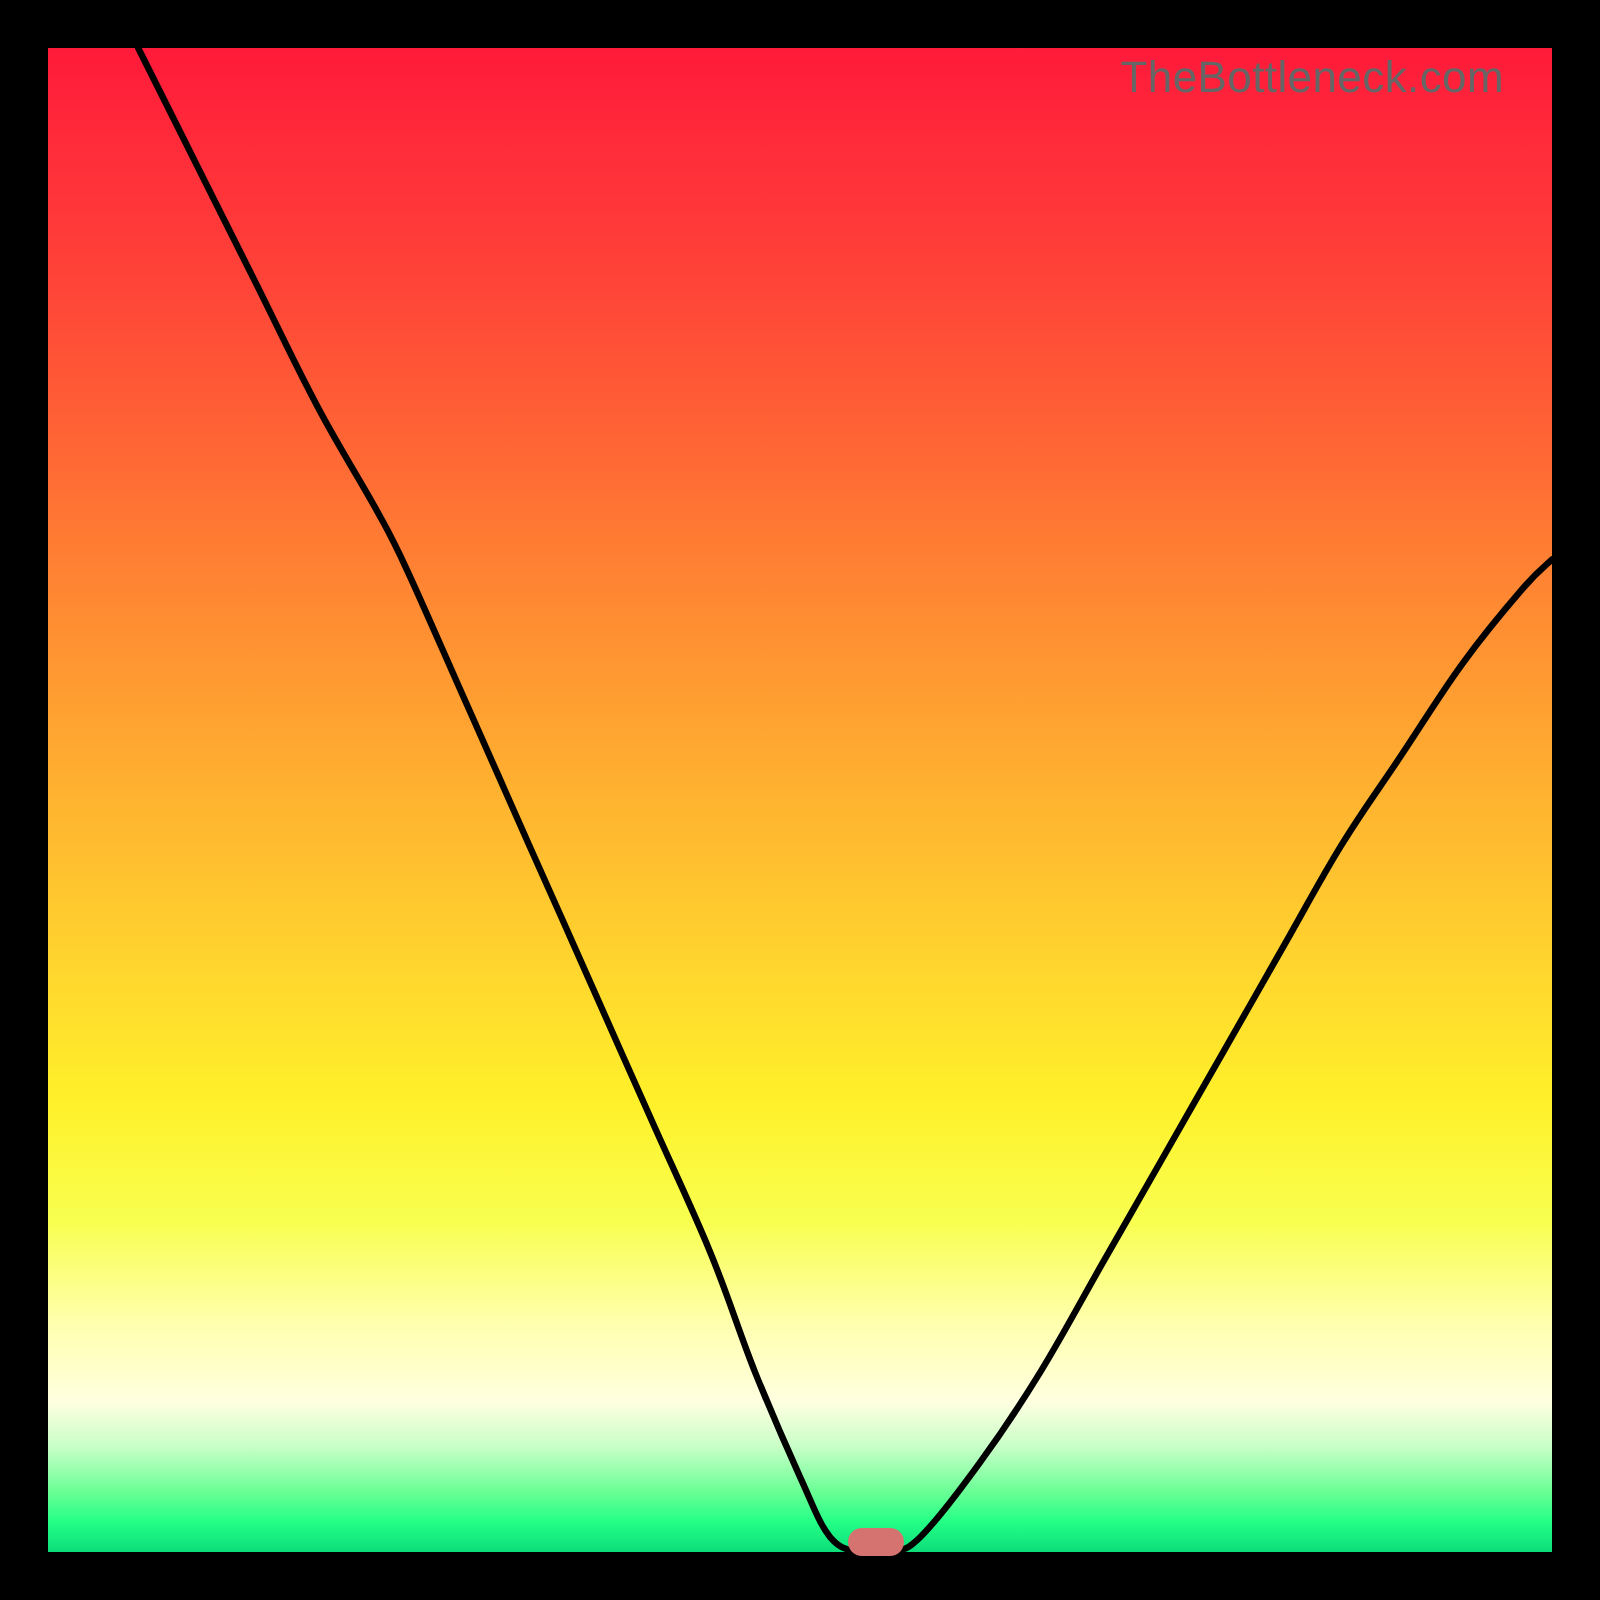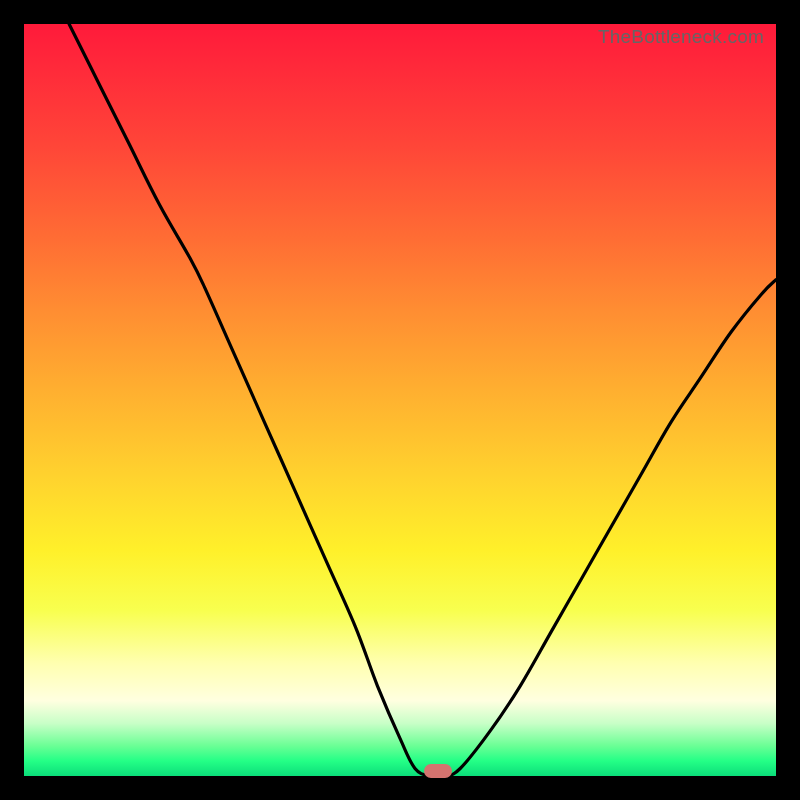--- a/index.html
+++ b/index.html
@@ -37,23 +37,23 @@
       #ffffe0 90%,
       #c8ffc7 93%,
       #6aff95 96%,
       #24ff86 98%,
       #0bdd7a 100%
     );
   }
   .watermark {
     position: absolute;
     top: 2px;
-    right: 12px;
+    right: 24px;
     color: #666;
-    font-size: 19px;
+    font-size: 22px;
     letter-spacing: 0.2px;
     user-select: none;
   }
   svg.curve {
     position: absolute;
     left: 0;
     top: 0;
     width: 752px;
     height: 752px;
     overflow: visible;

